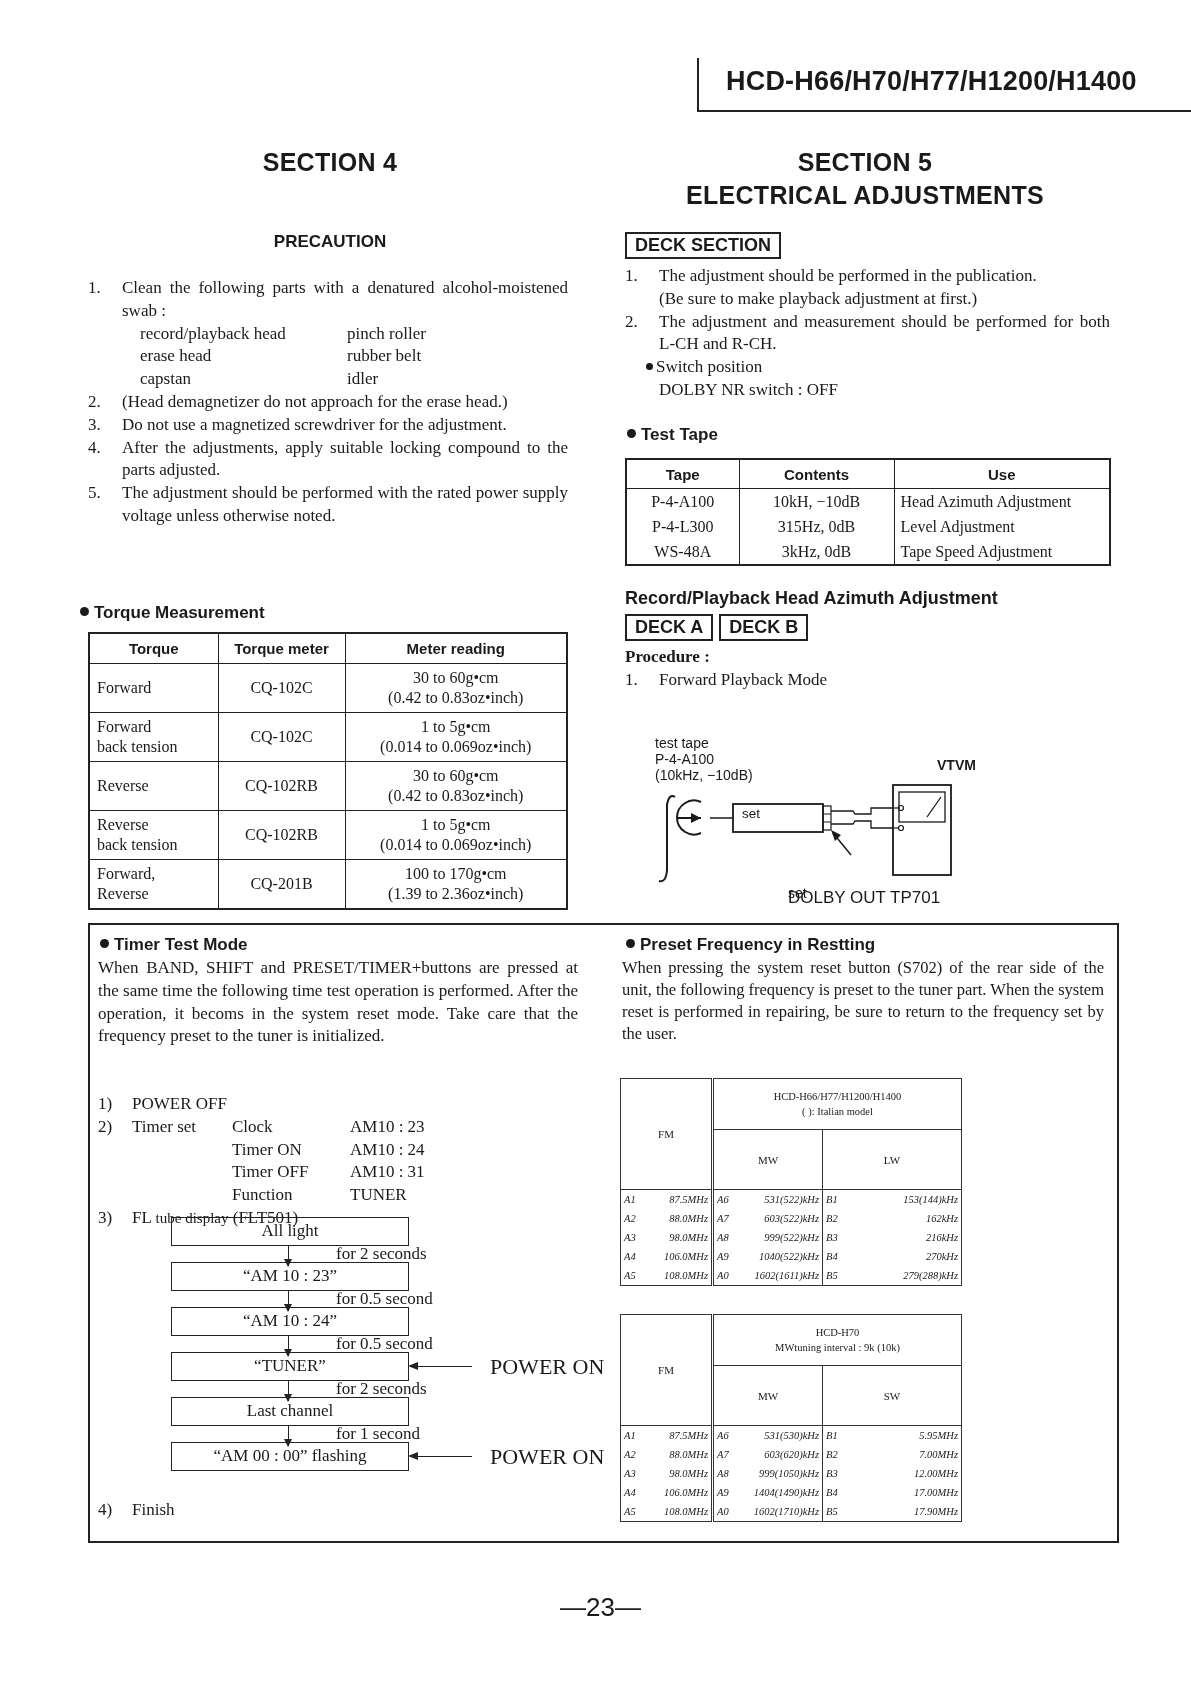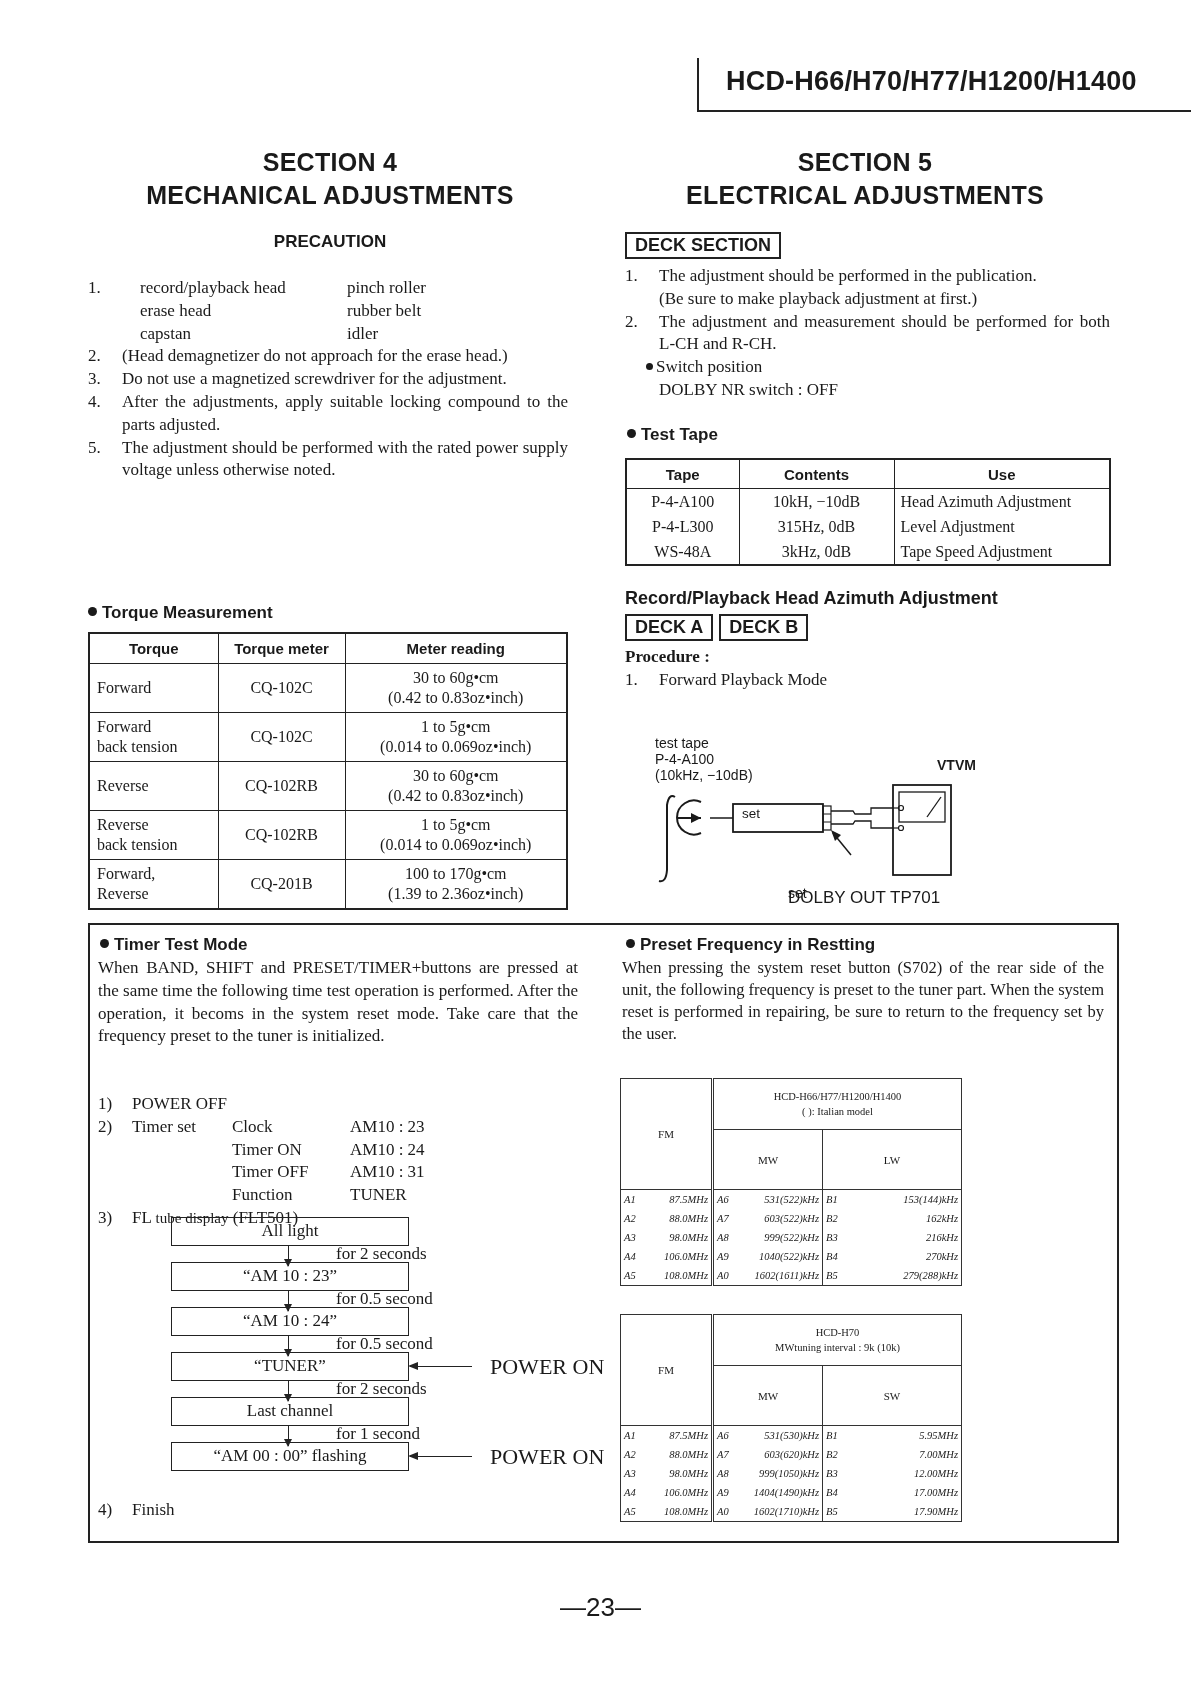--- a/index.html
+++ b/index.html
@@ -24,21 +24,21 @@
   .ol li .num { position: absolute; left: 0; top: 0; }
   .just { text-align: justify; }
 
   #prec-list { left: 88px; top: 277px; width: 480px; }
   .parts { display: grid; grid-template-columns: 207px 200px; padding-left: 18px; }
 
   .bullet-head { font-size: 17px; font-weight: bold; }
   .dot { display: inline-block; width: 9px; height: 9px; border-radius: 50%; background: #1a1a1a; margin-right: 5px; vertical-align: 2px; }
 
   table { border-collapse: collapse; }
-  #torque-head { left: 88px; top: 603px; }
+  #torque-head { left: 80px; top: 603px; }
   #torque-table { left: 88px; top: 632px; width: 480px; border: 2px solid #222; font-size: 16px; }
   #torque-table th { font-family: "Liberation Sans", "DejaVu Sans", sans-serif; font-weight: bold; font-size: 15px; height: 27px; border: 1.5px solid #222; }
   #torque-table td { border: 1.5px solid #222; height: 46px; line-height: 20px; }
   #torque-table td.c { text-align: center; }
   #torque-table td.l { padding-left: 7px; }
 
   
   .boxed { display: inline-block; border: 2px solid #222; padding: 1px 8px; font-weight: bold; font-size: 18px; }
   #deck-section { left: 625px; top: 232px; }
   #deck-list { left: 625px; top: 265px; width: 485px; }
@@ -90,33 +90,33 @@
   #page-num { left: 560px; top: 1592px; font-size: 26px; font-family: "Liberation Sans", "DejaVu Sans", sans-serif; }
 </style>
 </head>
 <body>
 
 <div id="hdr-bar" class="abs"></div>
 <div id="hdr-title" class="abs sans">HCD-H66/H70/H77/H1200/H1400</div>
 
 <div id="s4-title" class="abs sec-title sans">
   <div>SECTION 4</div>
-  <div>MECHANICAL ADJUSTMENTS</div>
 </div>
 <div id="s5-title" class="abs sec-title sans">
   <div>SECTION 5</div>
   <div>ELECTRICAL ADJUSTMENTS</div>
 </div>
 
 <div id="precaution" class="abs sans">PRECAUTION</div>
 
 <div id="prec-list" class="abs para">
   <ul class="ol">
     <li>
       <span class="num">1.</span>
+      <div class="just">Clean the following parts with a denatured alcohol-moistened swab :</div>
       <div class="parts">
         <span>record/playback head</span>
         <span>pinch roller</span>
         <span>erase head</span>
         <span>rubber belt</span>
         <span>capstan</span>
         <span>idler</span>
       </div>
     </li>
     <li>

